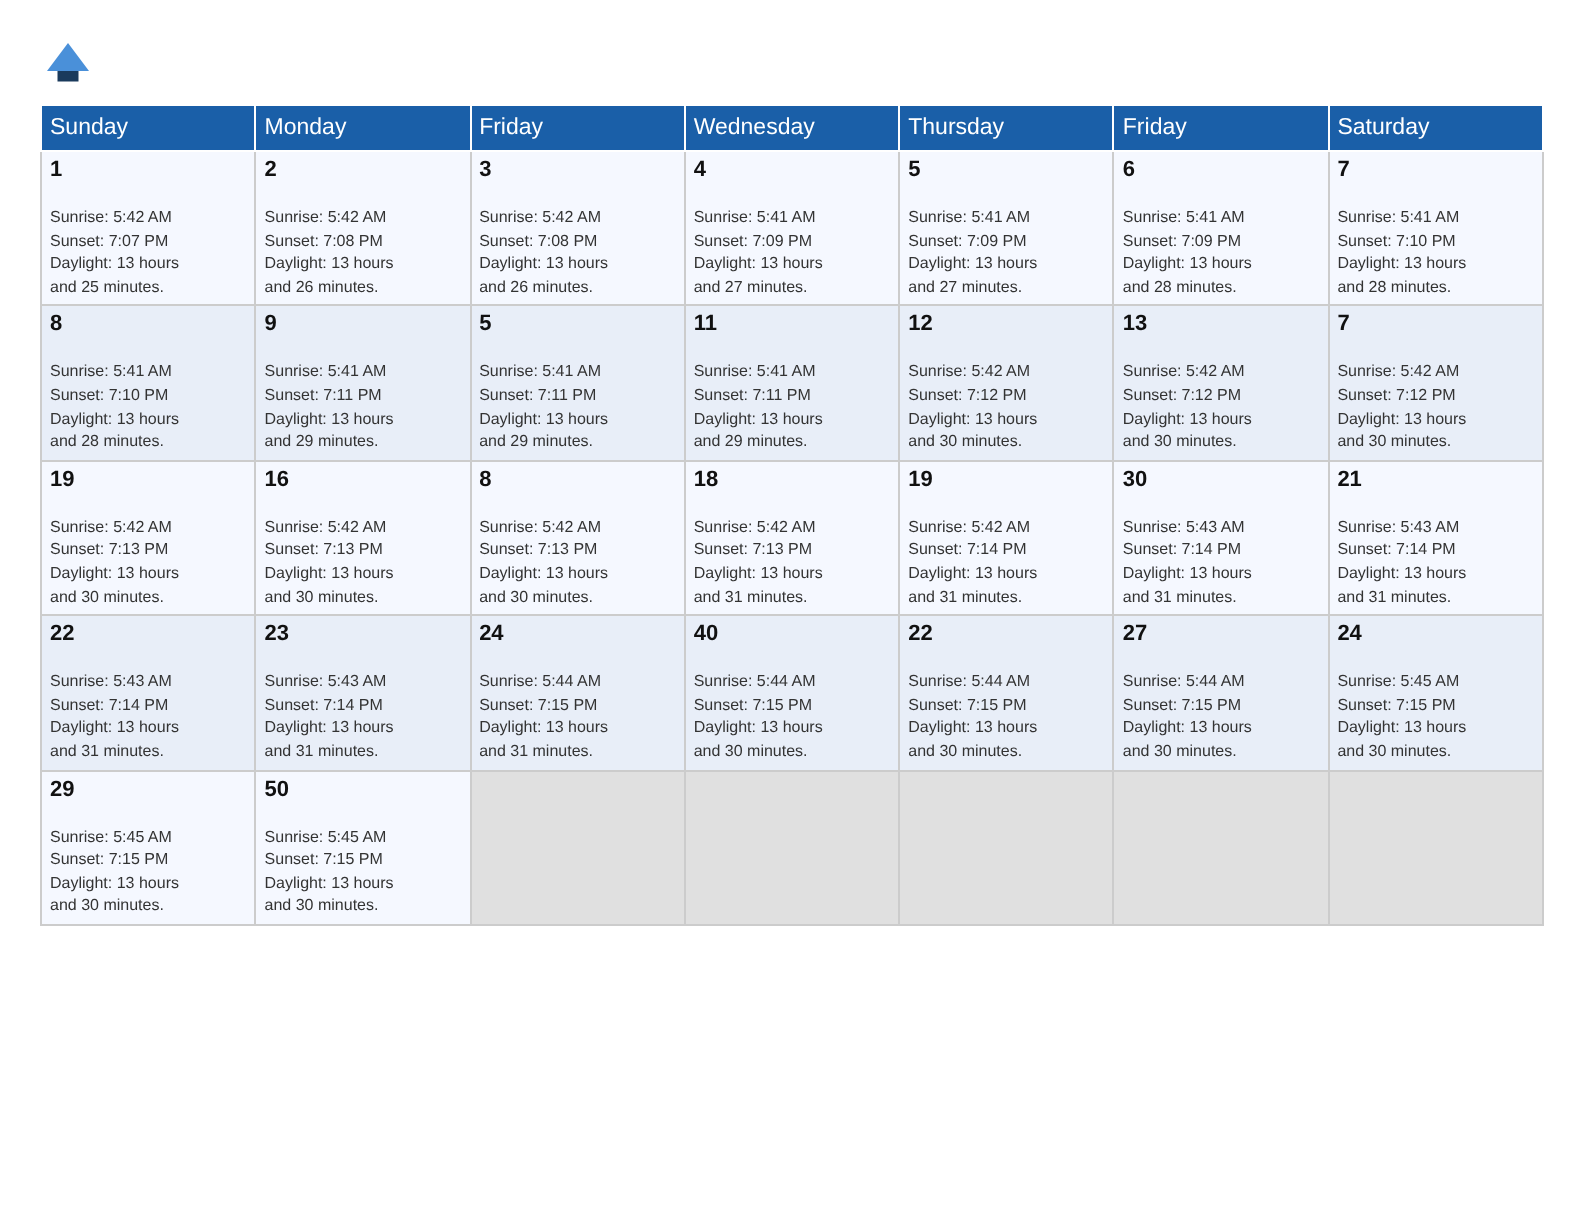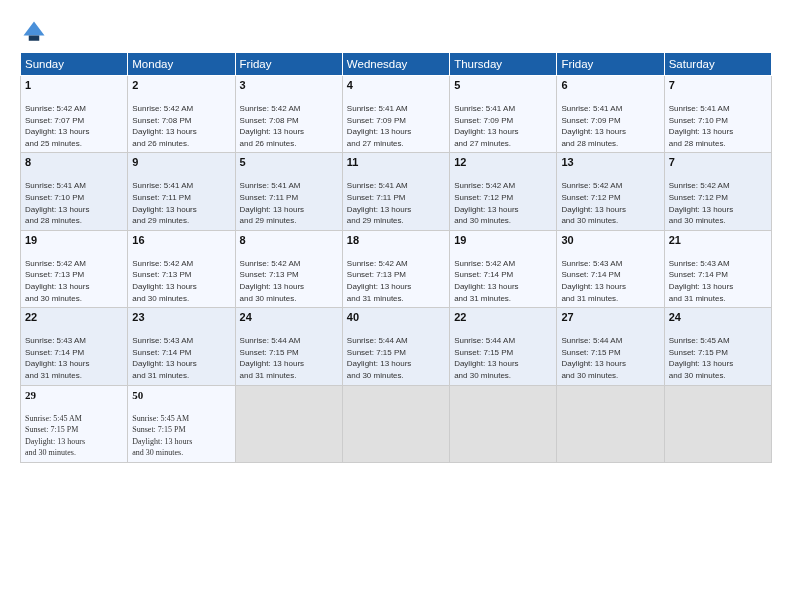--- a/index.html
+++ b/index.html
@@ -93,21 +93,20 @@
       font-size: 8px;
       color: #333;
       line-height: 1.45;
       margin-top: 12px;
     }
     td.empty {
       background: #e0e0e0 !important;
     }
     .last-row td {
       height: 60px;
-      font-family: Liberation Serif, serif;
     }
   </style>
 </head>
 <body>
 
 <div class="page">
   <div class="header-row">
     <div class="logo">
       <svg class="logo-icon" viewBox="0 0 32 32">
         <polygon points="16,4 28,20 4,20" fill="#4a90d9"></polygon>

